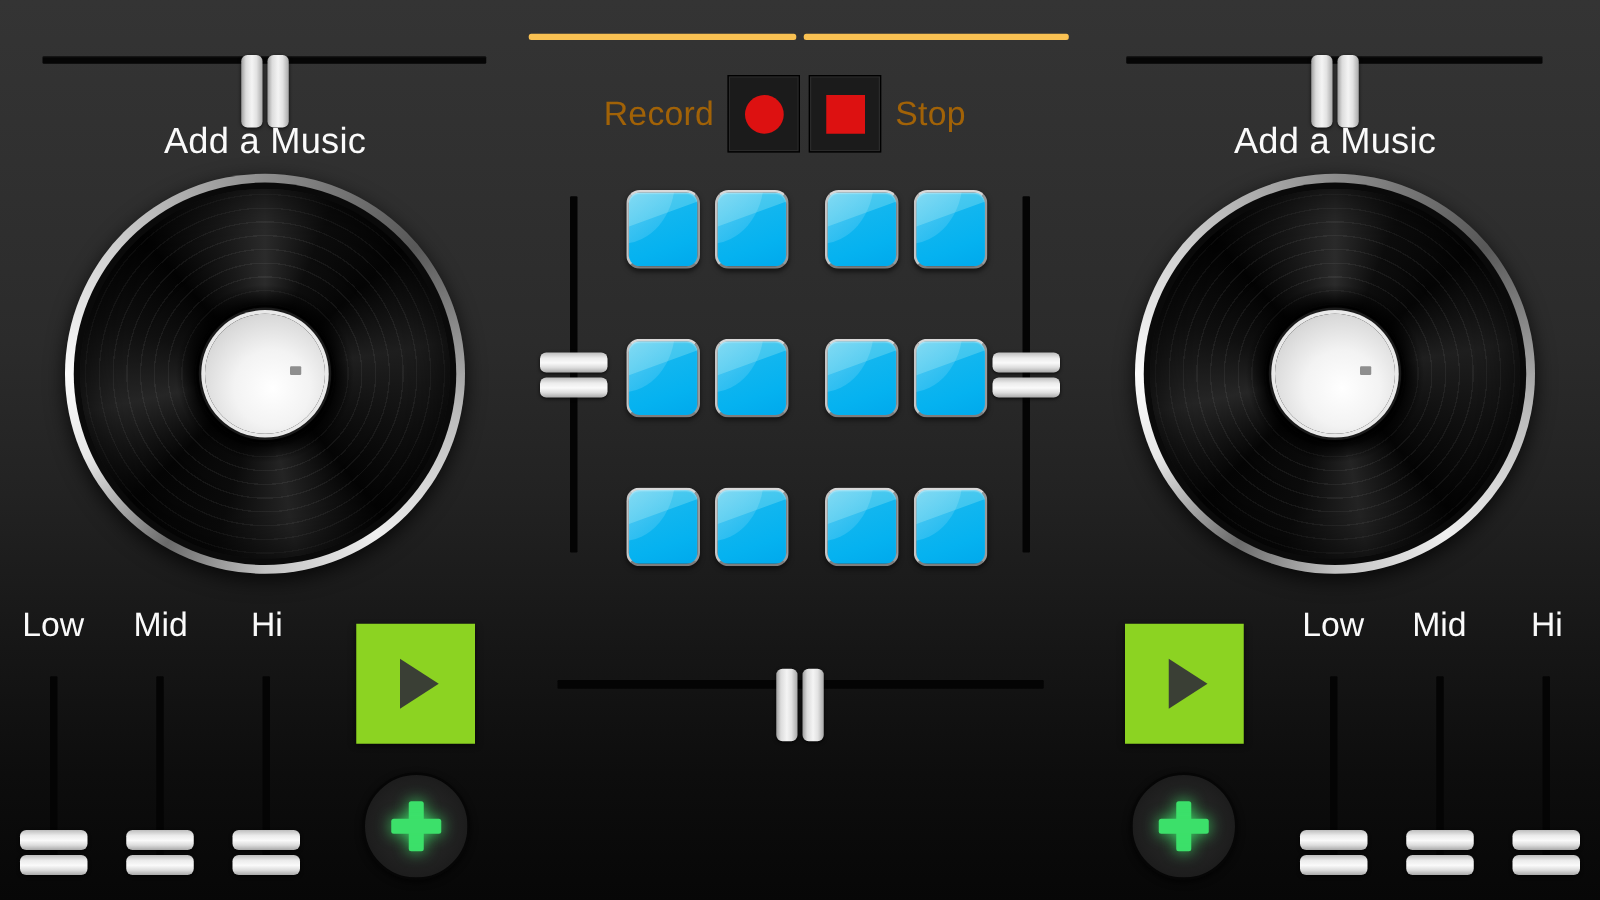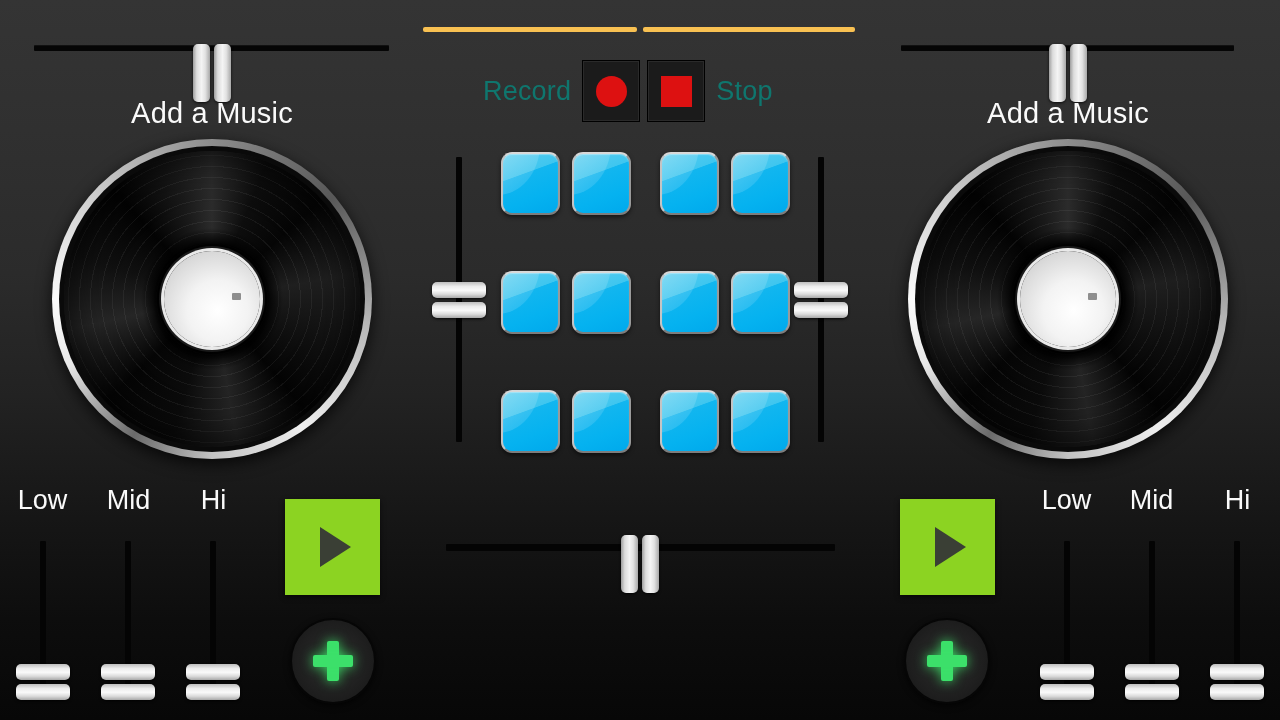--- a/index.html
+++ b/index.html
@@ -29,21 +29,21 @@
     box-shadow:0 1px 3px rgba(0,0,0,.75);
   }
 
   
   .prog{
     position:absolute; height:5px; border-radius:2px;
   }
 
   
   .rec-row{ position:absolute; display:flex; align-items:center; }
-  .rec-label{ font-size:27px; color:#0f766e; letter-spacing:.2px; }
+  .rec-label{ font-size:27px; color:#a16207; letter-spacing:.2px; }
   .rec-btn{
     width:58px; height:62px; background:#1b1b1b;
     border:1px solid #000;
     display:flex; align-items:center; justify-content:center;
     box-shadow:inset 0 0 0 1px #2a2a2a;
   }
   .rec-dot{ width:31px; height:31px; border-radius:50%; background:#dd1111; }
   .rec-sq{ width:31px; height:31px; background:#dd1111; }
 
   

